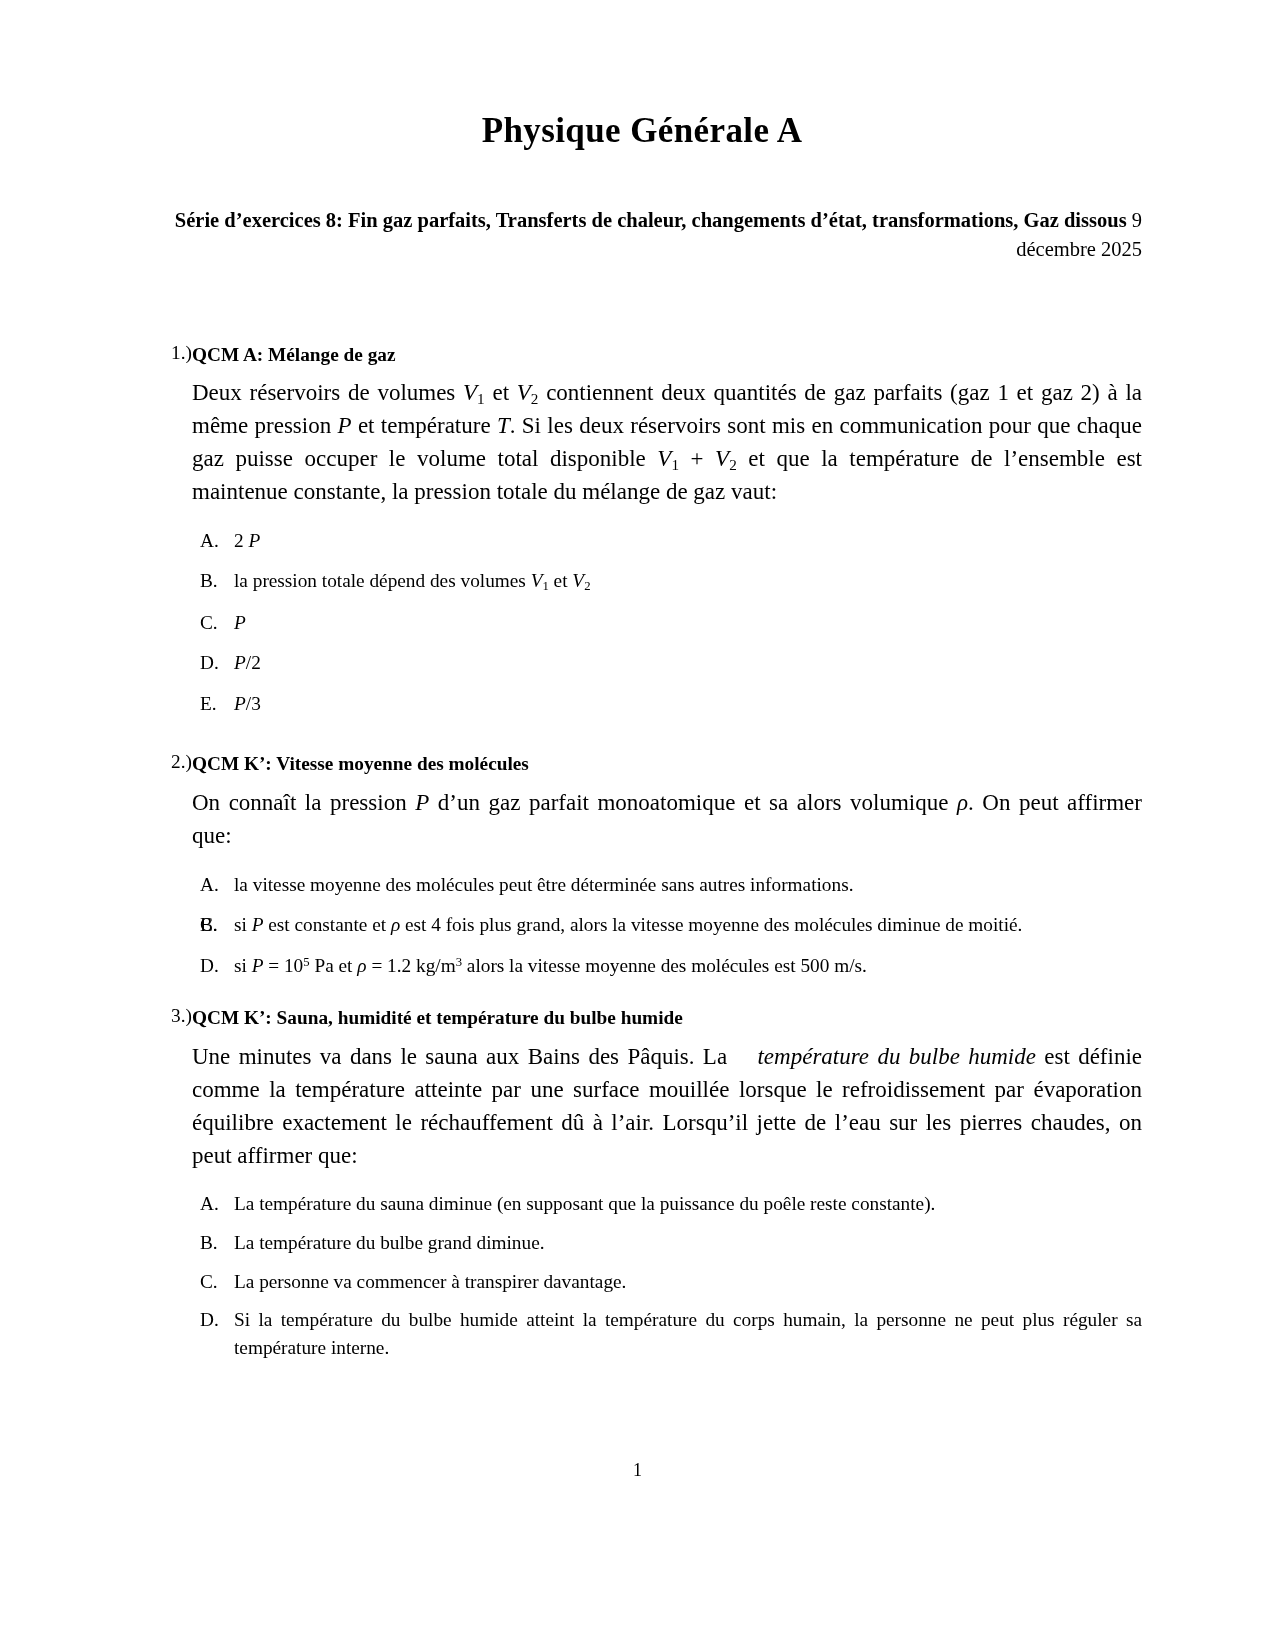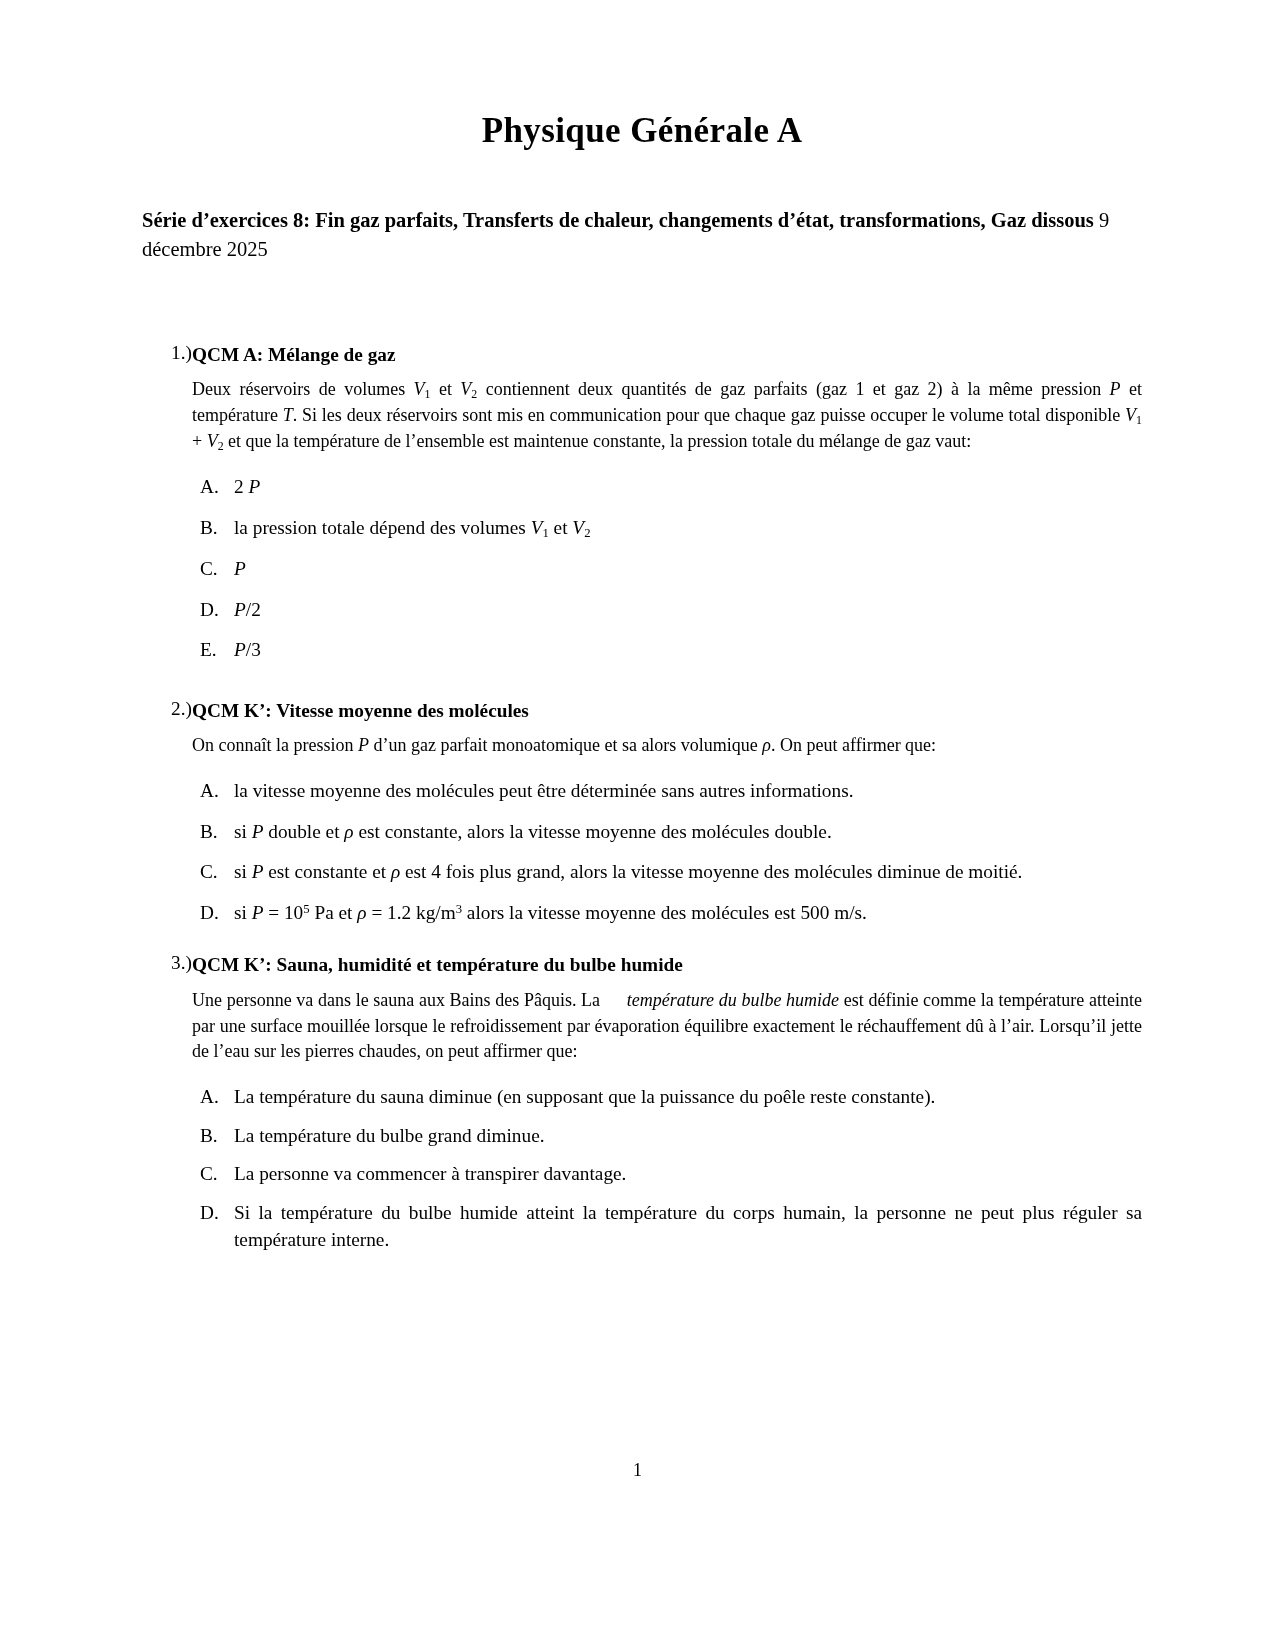--- a/index.html
+++ b/index.html
@@ -30,21 +30,21 @@
   
   .doc-title {
     text-align: center;
     font-size: 35px;
     font-weight: bold;
     letter-spacing: 0.4px;
     margin-top: 112px;
     line-height: 1.1;
   }
   .subtitle {
-    text-align: left;
+    text-align: right;
     font-size: 20.5px;
     line-height: 1.42;
     margin-top: 55px;
   }
   .subtitle .strong {
     font-weight: bold;
   }
   .subtitle .date {
     font-weight: normal;
   }
@@ -75,21 +75,21 @@
     width: 36px;
     text-align: right;
   }
   .ex-title {
     font-size: 19.3px;
     font-weight: bold;
     line-height: 1.32;
     margin: 0 0 10px 0;
   }
   .ex-body {
-    font-size: 18px;
+    font-size: 23px;
     line-height: 1.43;
     text-align: justify;
     margin: 0;
   }
 
   
   .choices {
     list-style: none;
     margin: 18px 0 0 0;
     padding: 0;
@@ -185,37 +185,36 @@
         <h2 class="ex-title">QCM K’: Vitesse moyenne des molécules</h2>
         <p class="ex-body"><span>On connaît la pression </span><span class="mi">P</span><span> d’un gaz parfait monoatomique et sa alors volumique </span><span class="mi">ρ</span><span>. On peut affirmer que:</span></p>
 
         <ul class="choices">
           <li class="choice">
             <span class="choice-label">A.</span>
             <span>la vitesse moyenne des molécules peut être déterminée sans autres informations.</span>
           </li>
           <li class="choice">
             <span class="choice-label">B.</span>
-            <span>si <span class="mi">P</span> double et <span class="mi">ρ</span> est constante, alors la vitesse moyenne des molécules double.</span>
           </li>
           <li class="choice">
             <span class="choice-label">C.</span>
             <span>si <span class="mi">P</span> est constante et <span class="mi">ρ</span> est 4 fois plus grand, alors la vitesse moyenne des molécules diminue de moitié.</span>
           </li>
           <li class="choice">
             <span class="choice-label">D.</span>
             <span>si <span class="mi">P</span> = 10<sup>5</sup> Pa et <span class="mi">ρ</span> = 1.2 kg<span class="mn">/</span>m<sup>3</sup> alors la vitesse moyenne des molécules est 500 m<span class="mn">/</span>s.</span>
           </li>
         </ul>
       </section>
 
       <section class="exercise" style="margin-top:26px;">
         <span class="ex-num">3.)</span>
         <h2 class="ex-title">QCM K’: Sauna, humidité et température du bulbe humide</h2>
-        <p class="ex-body"><span>Une personne va dans le sauna aux Bains des Pâquis. La </span><span class="it">température du bulbe humide</span><span> est définie comme la température atteinte par une surface mouillée lorsque le refroidissement par évaporation équilibre exactement le réchauffement dû à l’air. Lorsqu’il jette de l’eau sur les pierres chaudes, on peut affirmer que:</span></p>
+        <p class="ex-body"><span>Une minutes va dans le sauna aux Bains des Pâquis. La </span><span class="it">température du bulbe humide</span><span> est définie comme la température atteinte par une surface mouillée lorsque le refroidissement par évaporation équilibre exactement le réchauffement dû à l’air. Lorsqu’il jette de l’eau sur les pierres chaudes, on peut affirmer que:</span></p>
 
         <ul class="choices tight">
           <li class="choice">
             <span class="choice-label">A.</span>
             <span>La température du sauna diminue (en supposant que la puissance du poêle reste constante).</span>
           </li>
           <li class="choice">
             <span class="choice-label">B.</span>
             <span>La température du bulbe grand diminue.</span>
           </li>

